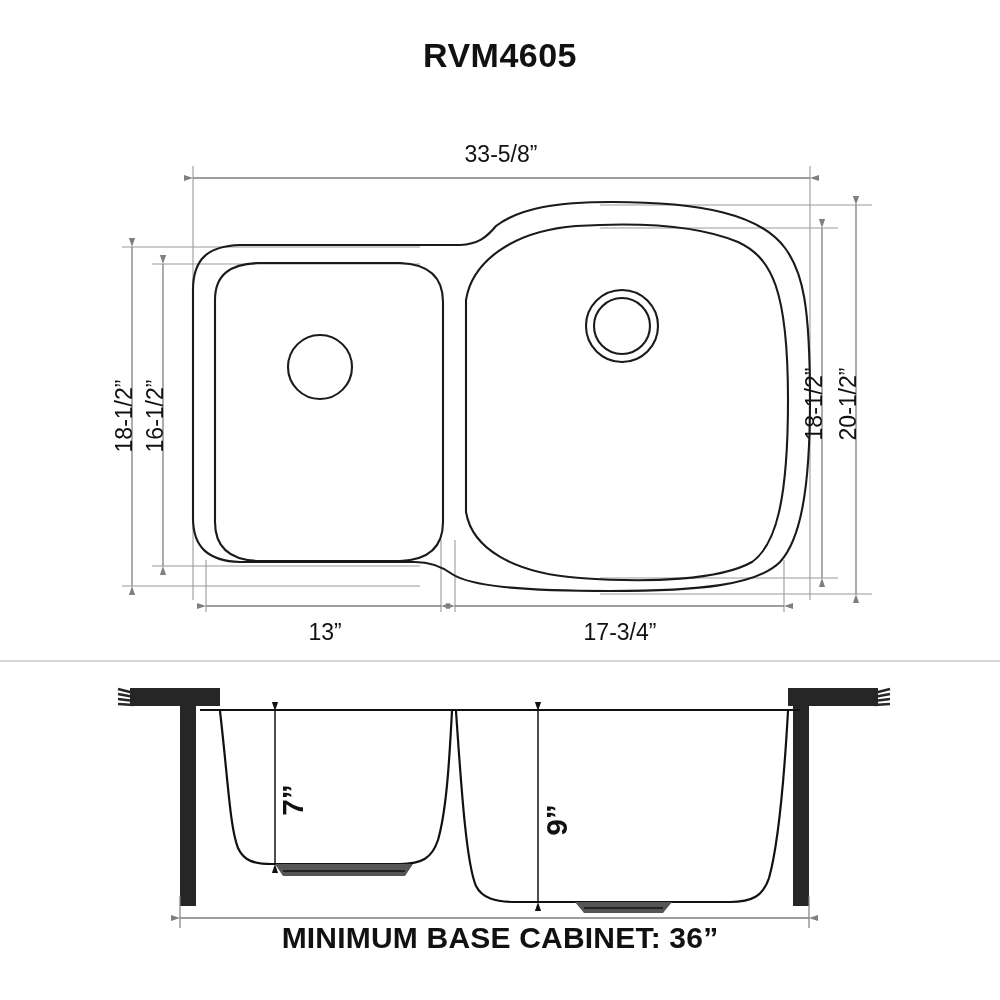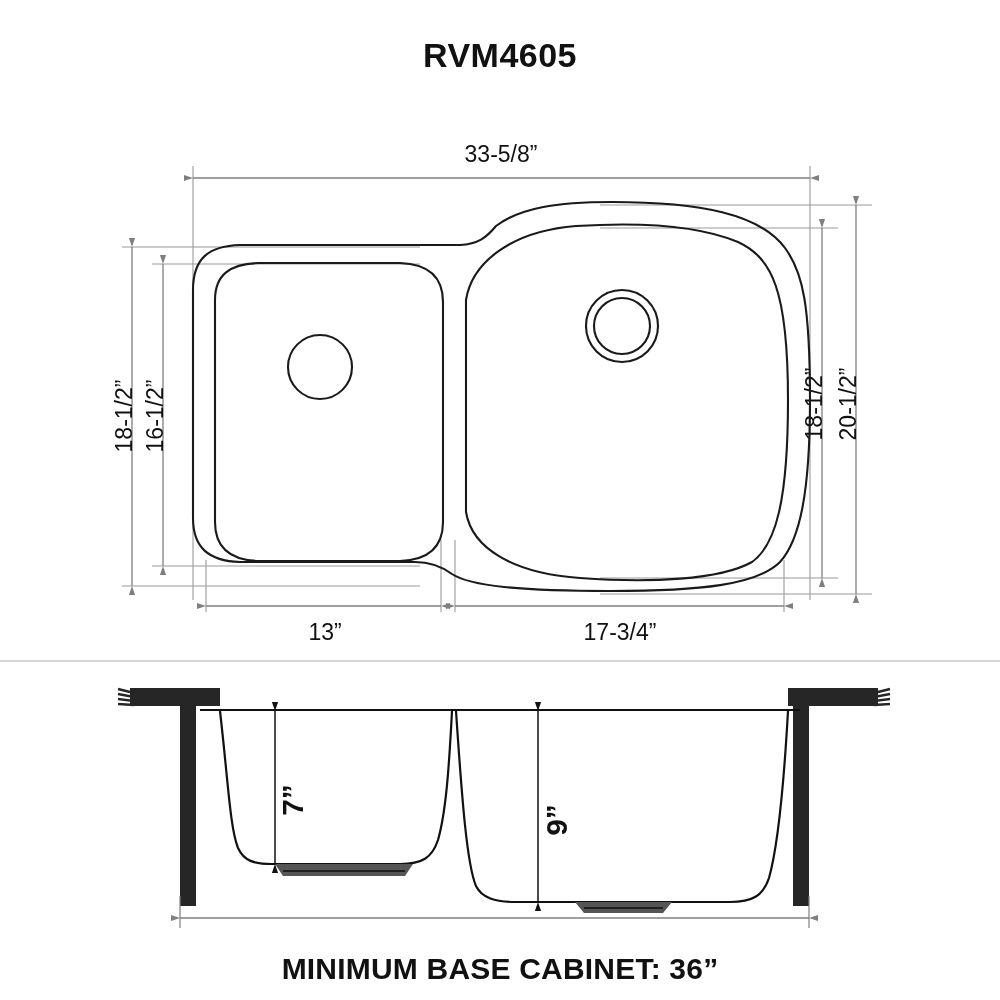--- a/index.html
+++ b/index.html
@@ -28,21 +28,21 @@
     width: 1000px;
     text-align: center;
     font-size: 34px;
     font-weight: bold;
     letter-spacing: 0.5px;
     color: #111111;
   }
   #caption {
     position: absolute;
     left: 0;
-    top: 952px;
+    top: 921px;
     width: 1000px;
     text-align: center;
     font-size: 30px;
     font-weight: bold;
     letter-spacing: 0.2px;
     color: #111111;
   }
   svg#drawing {
     position: absolute;
     left: 0;

